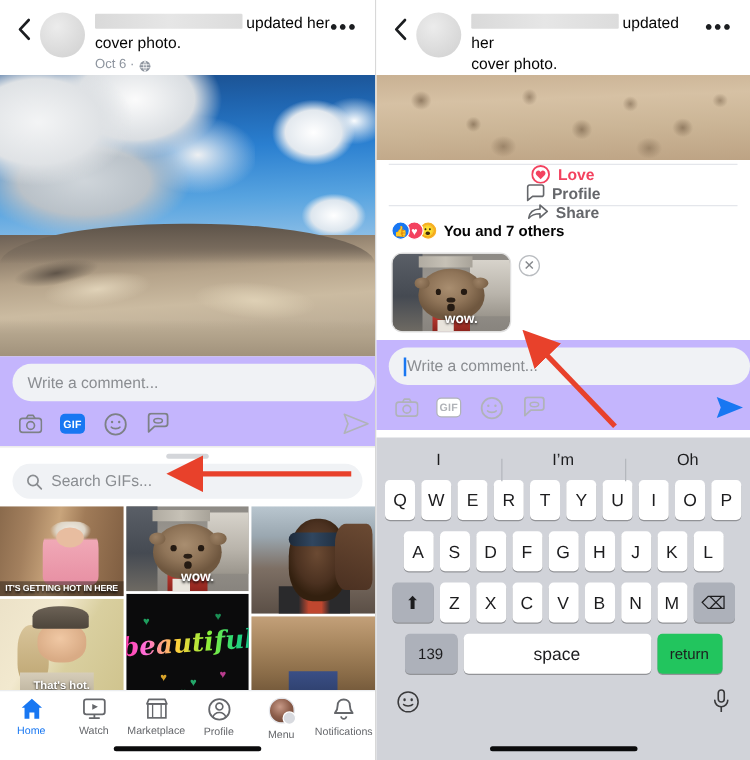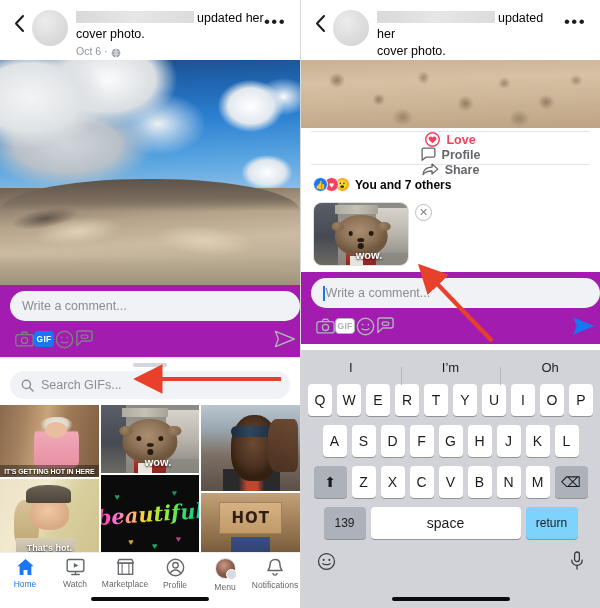--- a/index.html
+++ b/index.html
@@ -166,28 +166,28 @@
   .ted-tag { position:absolute; left:38%; bottom:0; width:14%; height:15%; background:#e8e4dc; }
   .wow-txt {
     position:absolute; left:50%; bottom:5%; transform:translateX(-50%);
     font-family:"Liberation Sans", sans-serif; font-weight:bold; color:#fff;
     text-shadow:0 1px 2px rgba(0,0,0,.85);
     white-space:nowrap;
     padding-left:16px;
   }
 
   
-  .composer { padding:6px 0 0 10px; background:#a21caf; }
+  .composer { padding:6px 0 0 10px; background:#c4b5fd; }
   .cbox {
     height:30px; border-radius:16px; background:#f0f2f5;
     display:flex; align-items:center; padding:0 12px;
     font-size:12.5px; color:#8a8d91;
   }
   .caret { width:1.6px; height:15px; background:#1877f2; margin-right:1px; }
-  .cicons { display:flex; align-items:center; padding:8px 4px 8px 4px; }
+  .cicons { display:flex; align-items:center; gap:14px; padding:8px 4px 8px 4px; }
   .ci { width:20px; height:20px; display:flex; align-items:center; justify-content:center; }
   .gif-badge {
     width:21px; height:16px; border-radius:4px; display:flex; align-items:center; justify-content:center;
     font-size:8.5px; font-weight:bold; letter-spacing:.2px;
   }
   .gif-badge.on { background:#1877f2; color:#fff; }
   .gif-badge.off { background:#fff; color:#b0b3b8; border:1.4px solid #b0b3b8; }
   .send { margin-left:auto; display:flex; align-items:center; }
 
   
@@ -335,21 +335,21 @@
   }
   .krow { display:flex; justify-content:center; gap:5px; margin-bottom:9px; padding:0 3px; }
   .key {
     width:24px; height:32px; border-radius:4px; background:#fff;
     display:flex; align-items:center; justify-content:center;
     font-size:14px; color:#1c1c1e; box-shadow:0 1px 0 rgba(0,0,0,.3);
   }
   .key.wide { width:33px; background:#adb1ba; }
   .key.space { width:150px; }
   .key.num { width:42px; background:#adb1ba; font-size:12px; }
-  .key.ret { width:52px; background:#7dd3fc; font-size:12px; }
+  .key.ret { width:52px; background:#22c55e; font-size:12px; }
   .kbottom { display:flex; justify-content:center; gap:5px; padding:0 3px; margin-bottom:6px; }
   .kfoot { display:flex; align-items:center; justify-content:space-between; padding:6px 16px 0 16px; }
 
   
   .anno { position:absolute; left:0; top:0; width:600px; height:608px; pointer-events:none; }
 </style>
 </head>
 <body>
 
 <div class="stage">
@@ -504,23 +504,20 @@
               <div class="vest"></div>
               <div class="head"></div>
               <div class="glasses"></div>
               <div class="arm"></div>
             </div>
             <div class="gcap" style="font-size:8px"></div>
           </div>
           <div class="gcell" style="height:66px">
             <div class="t-sign">
               <div class="person"></div>
-              <div class="board">
-                <span style="font-size:15px">HOT</span>
-              </div>
             </div>
           </div>
         </div>
       </div>
     </div>
 
     <div class="nav">
       <div class="nav-item active">
         <svg width="19" height="18" viewBox="0 0 20 19">
           <path d="M10 1 1.4 8.6h2.4V18h4.1v-5.4h4.2V18h4.1V8.6h2.4z" fill="#1877f2"></path>

